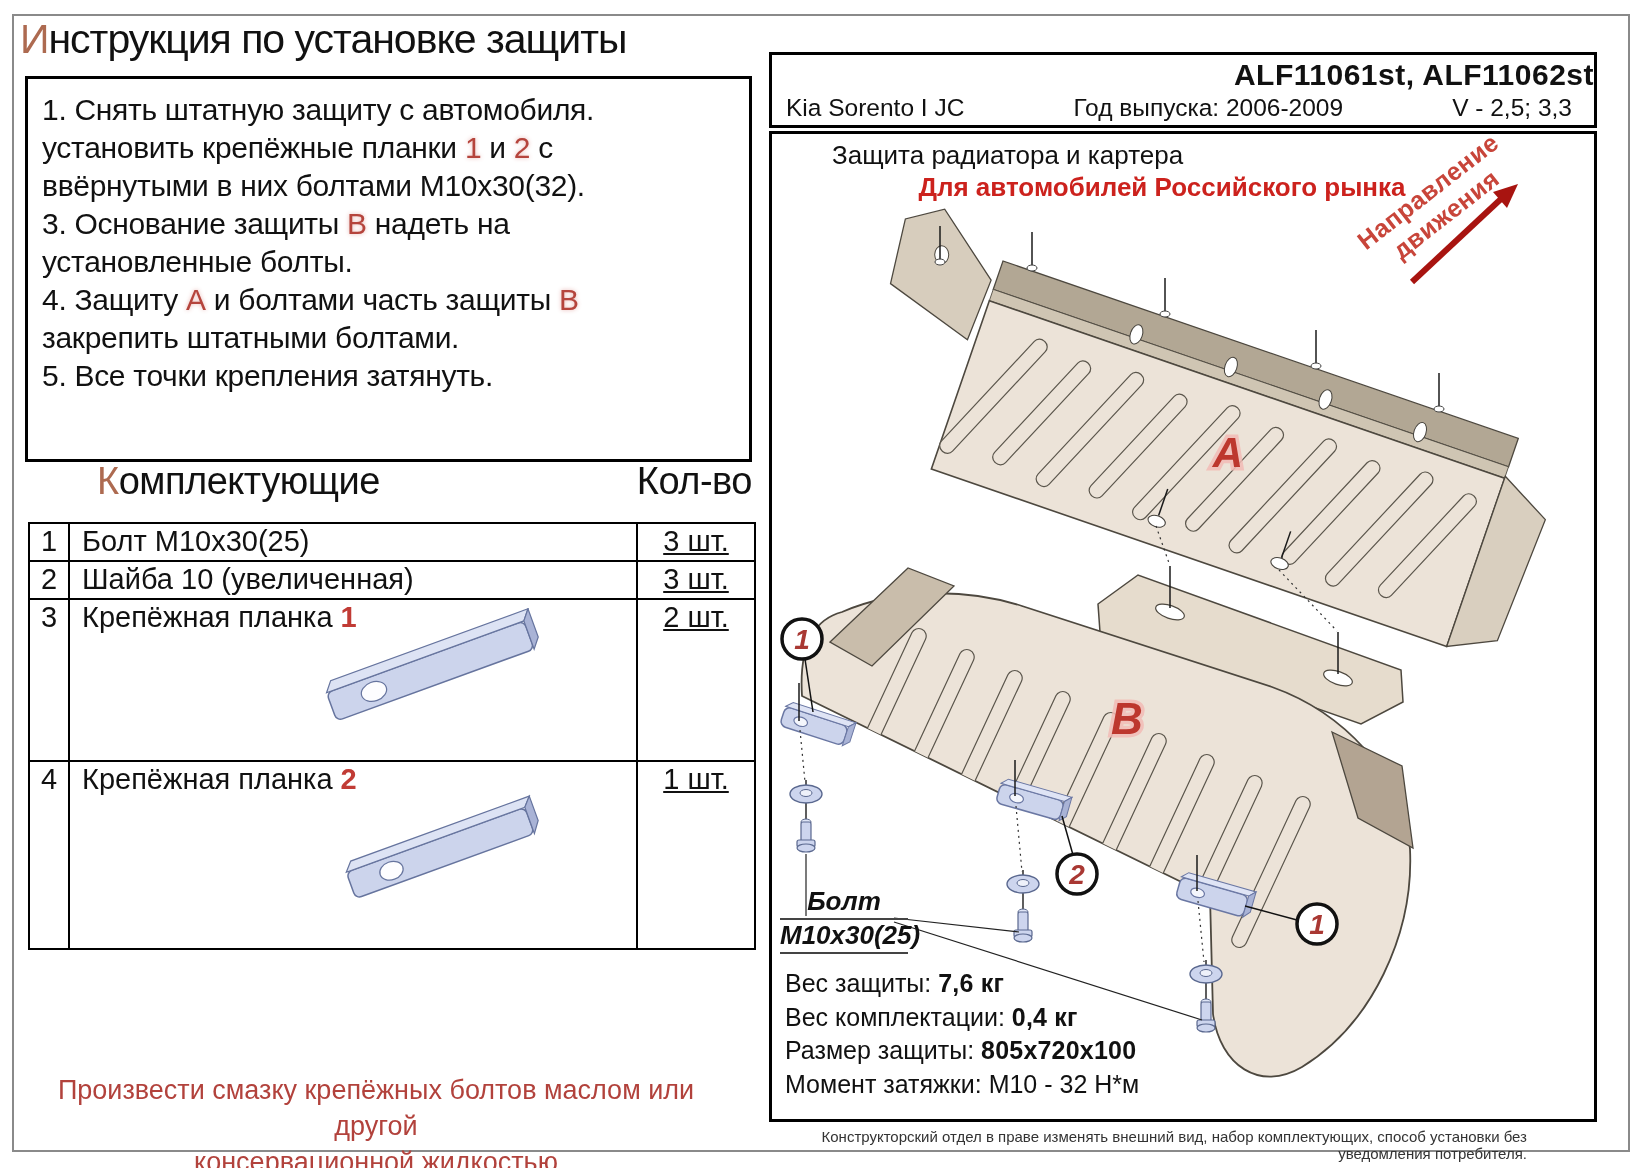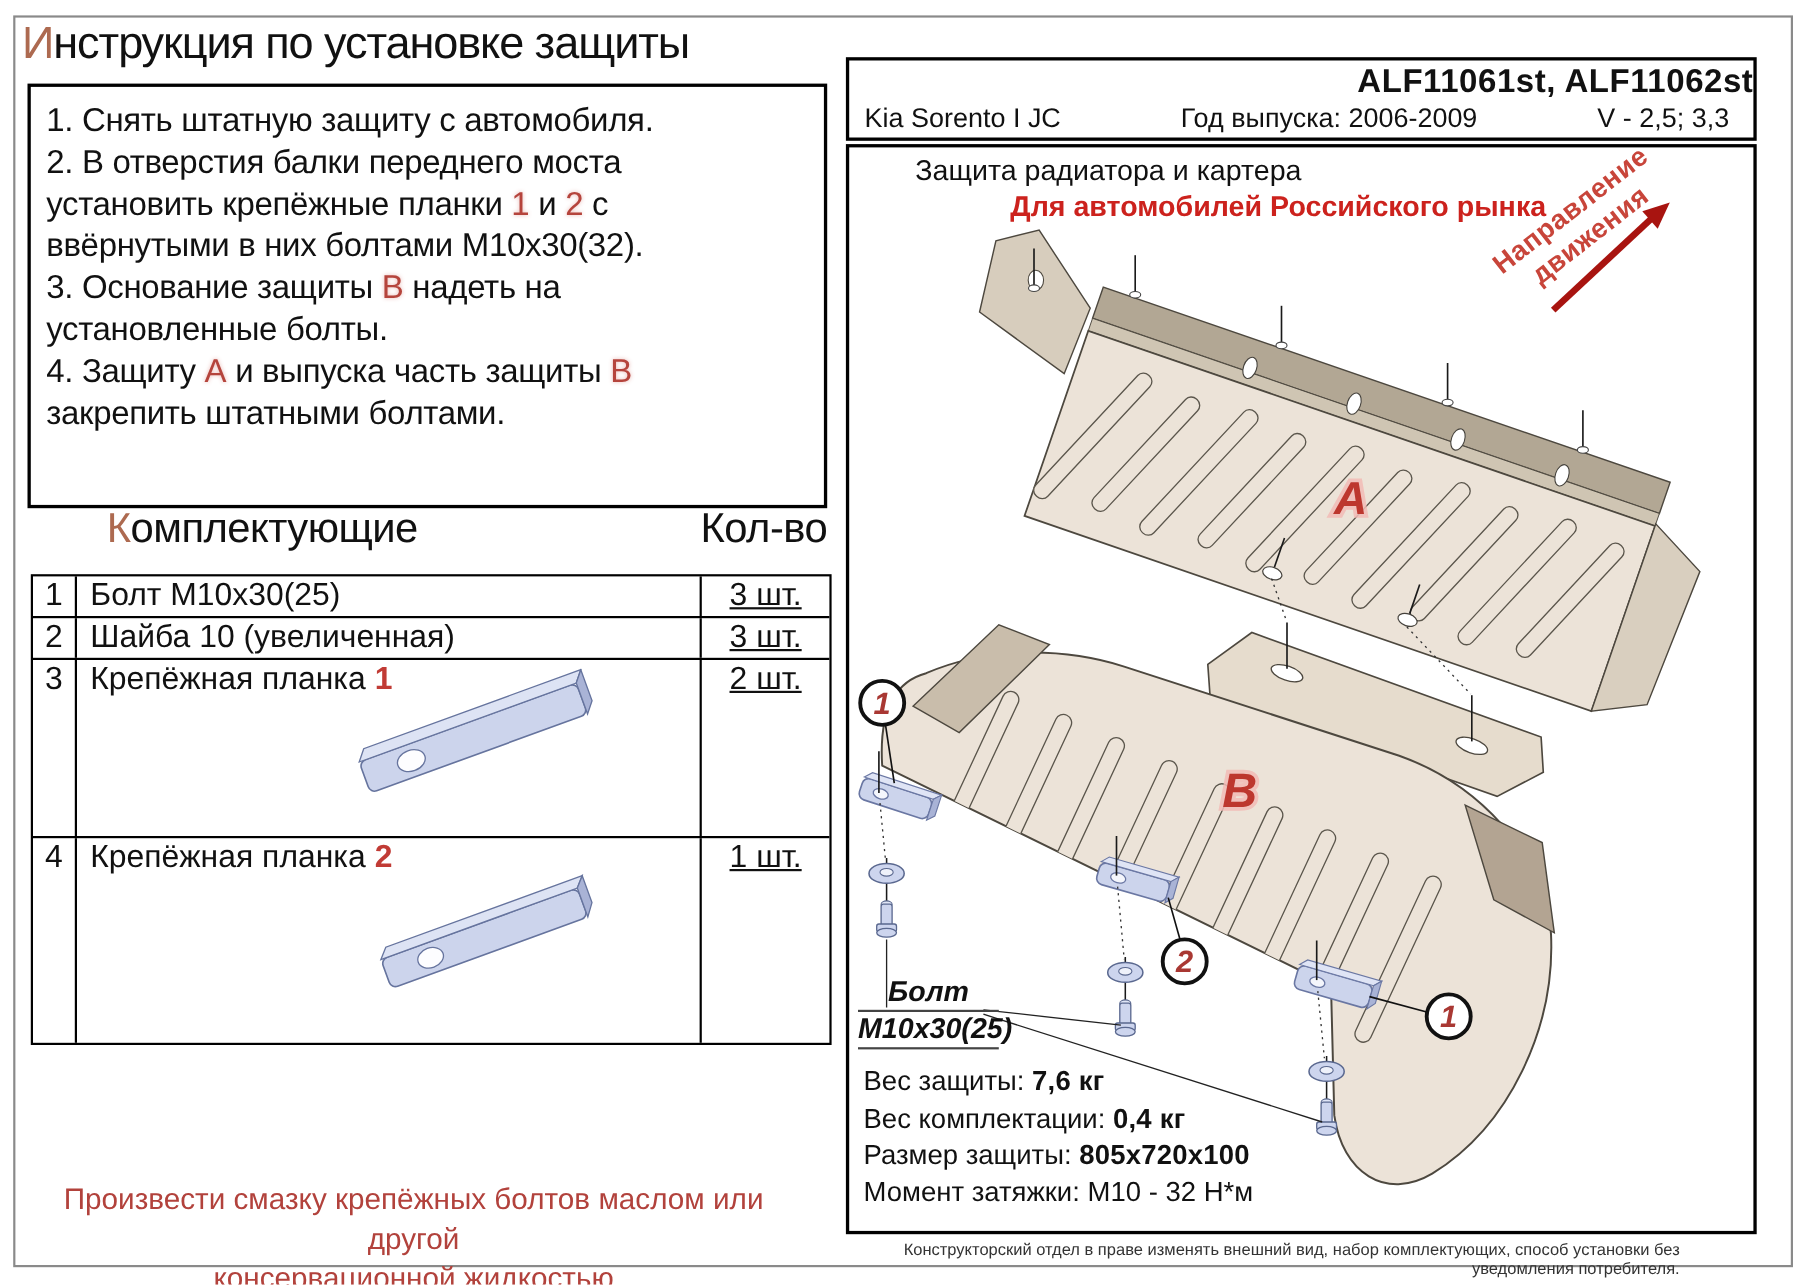--- a/index.html
+++ b/index.html
@@ -57,27 +57,27 @@
 </head>
 <body>
 
 <div class="page">
   <div class="frame"></div>
 
   <div class="title"><span class="acc">И</span><span>нструкция по установке защиты</span></div>
 
   <div class="instr-box">
       <div class="iline"><span>1. Снять штатную защиту с автомобиля.</span></div>
-      <div class="iline"><span>2. В отверстия балки переднего моста</span></div>
       <div class="iline"><span>установить крепёжные планки </span><span class="r">1</span><span> и </span><span class="r">2</span><span> с</span></div>
       <div class="iline"><span>ввёрнутыми в них болтами М10х30(32).</span></div>
       <div class="iline"><span>3. Основание защиты </span><span class="r">В</span><span> надеть на</span></div>
       <div class="iline"><span>установленные болты.</span></div>
-      <div class="iline"><span>4. Защиту </span><span class="r">А</span><span> и выпуска часть защиты </span><span class="r">В</span></div>
+      <div class="iline"><span>4. Защиту </span><span class="r">А</span><span> и болтами часть защиты </span><span class="r">В</span></div>
       <div class="iline"><span>закрепить штатными болтами.</span></div>
+      <div class="iline"><span>5. Все точки крепления затянуть.</span></div>
     </div>
 
   <div class="comp-head">
     <span class="left"><span class="acc">К</span><span>омплектующие</span></span>
     <span>Кол-во</span>
   </div>
 
   <div class="tbl">
     <div class="trow h1">
       <div class="c num">1</div>

